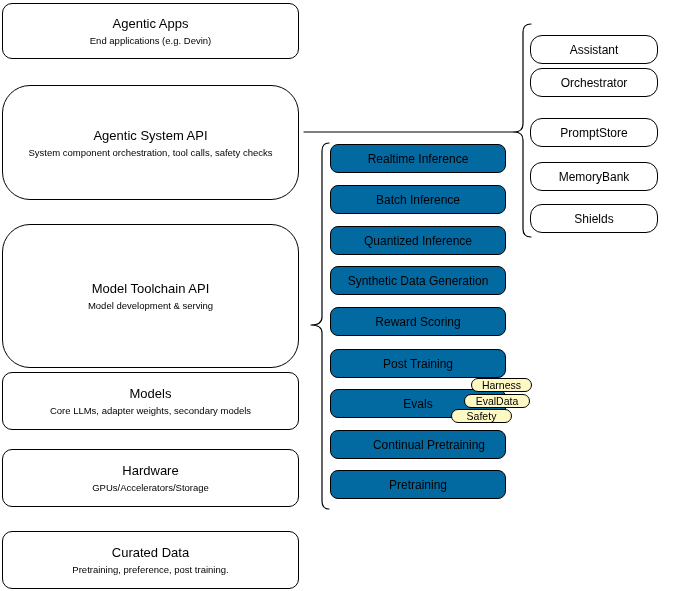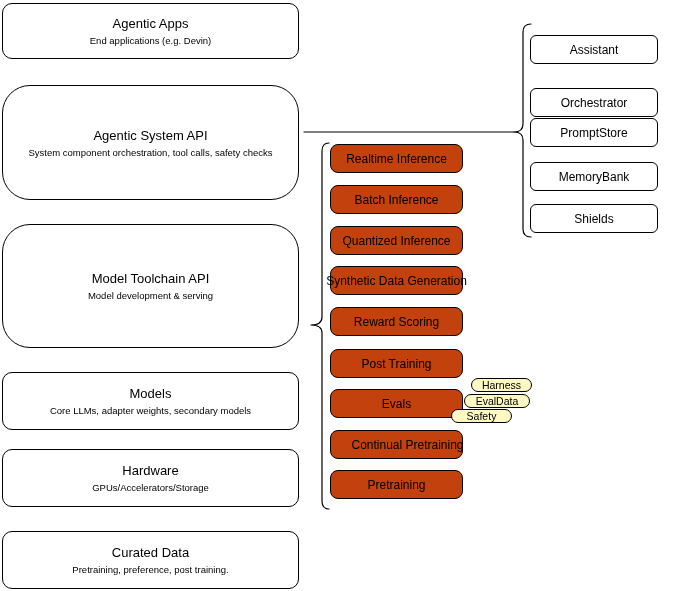--- a/index.html
+++ b/index.html
@@ -15,27 +15,27 @@
     position:absolute;left:2px;width:297px;border:1px solid #000;background:#fff;
     display:flex;flex-direction:column;align-items:center;justify-content:center;
     gap:4px;z-index:2;padding:0 10px;
   }
   .layer .t{font-size:13px;line-height:15px;}
   .layer .s{font-size:9.5px;line-height:11px;}
   .r10{border-radius:10px;}
   .r28{border-radius:28px;}
 
   .mbox{
-    position:absolute;left:330px;width:133px;height:29px;border:1px solid #000;
-    border-radius:8px;background:#c2410c;display:flex;align-items:center;justify-content:center;
+    position:absolute;left:330px;width:176px;height:29px;border:1px solid #000;
+    border-radius:8px;background:#0369a1;display:flex;align-items:center;justify-content:center;
     font-size:12px;z-index:2;white-space:nowrap;
   }
   .rbox{
     position:absolute;left:530px;width:128px;height:29px;border:1px solid #000;
-    border-radius:6px;background:#fff;display:flex;align-items:center;justify-content:center;
+    border-radius:12px;background:#fff;display:flex;align-items:center;justify-content:center;
     font-size:12px;z-index:2;white-space:nowrap;
   }
   .pill{
     position:absolute;height:14px;border:1px solid #000;border-radius:99px;background:#fef9c3;
     display:flex;align-items:center;justify-content:center;font-size:10.5px;line-height:12px;
     z-index:3;white-space:nowrap;
   }
 </style>
 </head>
 <body>
@@ -49,21 +49,21 @@
   </svg>
 
   <div class="layer r10" style="top:3px;height:56px;">
     <div class="t">Agentic Apps</div>
     <div class="s">End applications (e.g. Devin)</div>
   </div>
   <div class="layer r28" style="top:85px;height:115px;">
     <div class="t">Agentic System API</div>
     <div class="s">System component orchestration, tool calls, safety checks</div>
   </div>
-  <div class="layer r28" style="top:224px;height:124px;">
+  <div class="layer r28" style="top:224px;height:144px;">
     <div class="t">Model Toolchain API</div>
     <div class="s">Model development &amp; serving</div>
   </div>
   <div class="layer r10" style="top:372px;height:58px;">
     <div class="t">Models</div>
     <div class="s">Core LLMs, adapter weights, secondary models</div>
   </div>
   <div class="layer r10" style="top:449px;height:58px;">
     <div class="t">Hardware</div>
     <div class="s">GPUs/Accelerators/Storage</div>
@@ -107,21 +107,21 @@
   <div class="pill" style="left:464px;top:394px;width:66px;">
     <span>EvalData</span>
   </div>
   <div class="pill" style="left:451px;top:409px;width:61px;">
     <span>Safety</span>
   </div>
 
   <div class="rbox" style="top:35px;">
     <span>Assistant</span>
   </div>
-  <div class="rbox" style="top:88px;">
+  <div class="rbox" style="top:68px;">
     <span>Orchestrator</span>
   </div>
   <div class="rbox" style="top:118px;">
     <span>PromptStore</span>
   </div>
   <div class="rbox" style="top:162px;">
     <span>MemoryBank</span>
   </div>
   <div class="rbox" style="top:204px;">
     <span>Shields</span>

